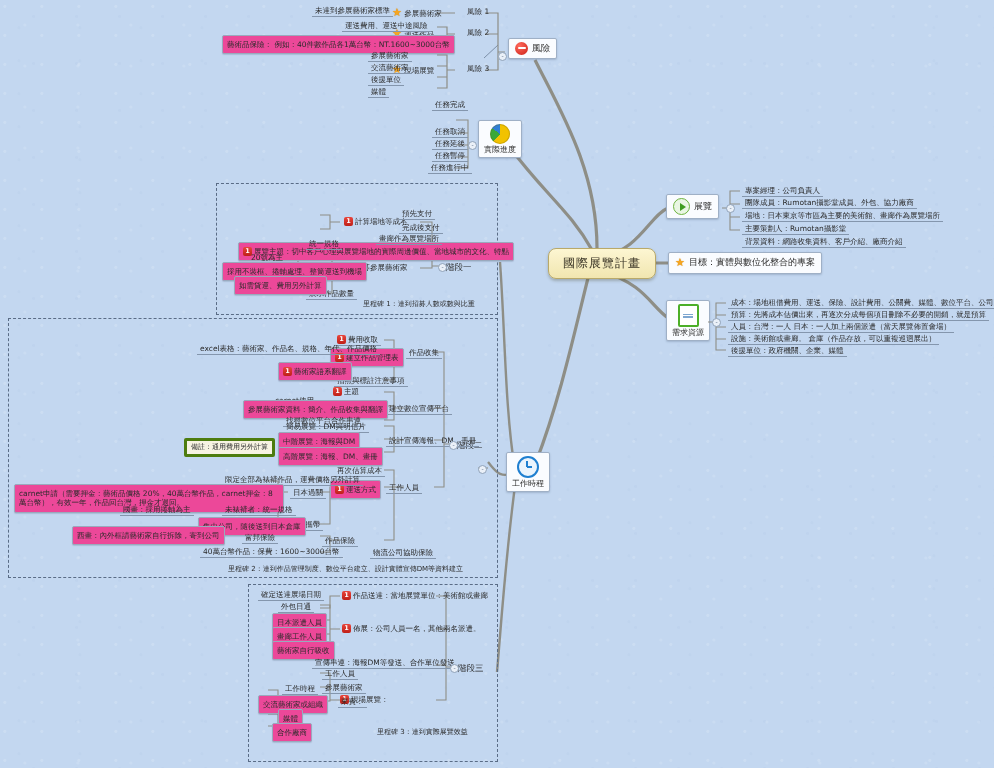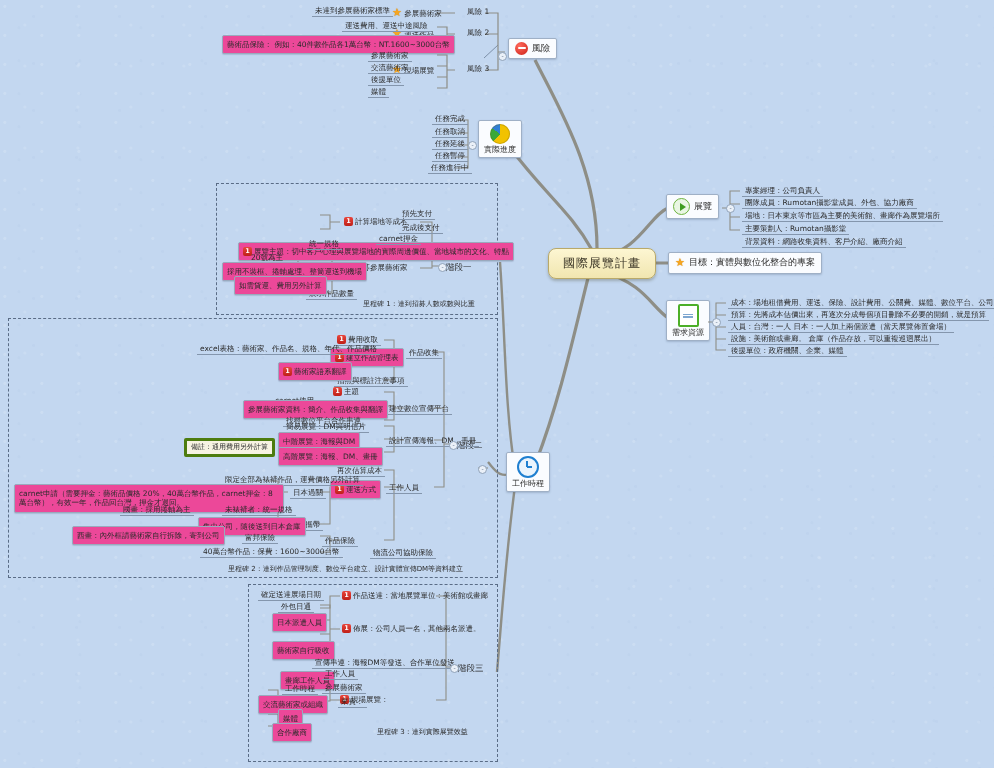--- a/index.html
+++ b/index.html
@@ -123,21 +123,21 @@
 <div class="node iconnode" style="left:478px;top:120px;">
   <span class="pie"></span>
   <span>實際進度</span>
 </div>
 <svg class="wires">
   <g fill="none" stroke="#8e8e86" stroke-width="1.1">
     <path d="M475 145 L 468 145 L 468 120 L 456 120 M468 145 L 468 133 L 456 133
              M468 145 L 468 145 L 456 145 M468 145 L 468 157 L 456 157 M468 145 L 468 168 L 456 168"></path>
   </g>
 </svg>
-<div class="node leaf" style="left:432px;top:113px;text-align:center;">任務完成</div>
+<div class="node leaf" style="left:432px;top:99px;text-align:center;">任務完成</div>
 <div class="node leaf" style="left:432px;top:126px;">任務取消</div>
 <div class="node leaf" style="left:432px;top:138px;">任務延後</div>
 <div class="node leaf" style="left:432px;top:150px;">任務暫停</div>
 <div class="node leaf" style="left:428px;top:162px;">任務進行中</div>
 
 <div class="node mainnode" style="left:666px;top:194px;">
   <span class="play">
       <i></i>
     </span>
   <span>展覽</span>
@@ -193,21 +193,21 @@
              M432 266 L 432 268 L 420 268"></path>
     <path d="M340 222 L 330 222 L 330 215 L 320 215 M330 222 L 330 229 L 320 229"></path>
     <path d="M342 268 L 332 268 L 332 243 L 322 243 M332 268 L 332 268 L 322 268 M332 268 L 332 293 L 322 293"></path>
     <path d="M308 268 L 298 268 L 298 257 L 288 257 M298 268 L 298 268 L 288 268 M298 268 L 298 281 L 288 281"></path>
   </g>
 </svg>
 <div class="node" style="left:344px;top:217px;"><span class="badge">1</span><span>計算場地等成本</span></div>
 <div class="node leaf" style="left:399px;top:208px;">預先支付</div>
 <div class="node leaf" style="left:399px;top:222px;">完成後支付</div>
 <div class="node boxed" style="left:238px;top:242px;"><span class="badge">1</span><span>展覽主題：切中客戶心理與展覽場地的實際周邊價值、當地城市的文化、特點</span></div>
-<div class="node leaf" style="left:376px;top:233px;">carnet押金</div>
+<div class="node leaf" style="left:376px;top:233px;">畫廊作為展覽場所</div>
 <div class="node" style="left:344px;top:263px;"><span class="badge">1</span><span>招募參展藝術家</span></div>
 <div class="node leaf" style="left:306px;top:238px;">統一規格</div>
 <div class="node leaf" style="left:306px;top:263px;">媒材限定</div>
 <div class="node leaf" style="left:306px;top:288px;">展示作品數量</div>
 <div class="node leaf" style="left:248px;top:252px;">20號為主</div>
 <div class="node boxed" style="left:222px;top:262px;">採用不裝框、捲軸處理、整筒運送到機場</div>
 <div class="node boxed" style="left:234px;top:276px;">如需貨運、費用另外計算</div>
 
 <div class="dash" style="left:8px;top:318px;width:490px;height:260px;"></div>
 <div class="node stage" style="left:457px;top:440px;">階段二</div>
@@ -280,21 +280,21 @@
     <path d="M340 700 L 330 700 L 330 673 L 320 673 M330 700 L 330 687 L 320 687 M330 700 L 330 701 L 320 701"></path>
     <path d="M288 701 L 278 701 L 278 690 L 268 690 M278 701 L 278 702 L 268 702
              M278 701 L 278 714 L 268 714 M278 701 L 278 726 L 268 726"></path>
   </g>
 </svg>
 <div class="node" style="left:342px;top:591px;"><span class="badge">1</span><span>作品送達：當地展覽單位：美術館或畫廊</span></div>
 <div class="node leaf" style="left:258px;top:589px;">確定送達展場日期</div>
 <div class="node" style="left:342px;top:624px;"><span class="badge">1</span><span>佈展：公司人員一名，其他兩名派遣。</span></div>
 <div class="node leaf" style="left:278px;top:601px;">外包日通</div>
 <div class="node boxed" style="left:272px;top:613px;">日本派遣人員</div>
-<div class="node boxed" style="left:280px;top:627px;margin-top:44px;">畫廊工作人員</div>
+<div class="node boxed" style="left:272px;top:627px;">畫廊工作人員</div>
 <div class="node boxed" style="left:272px;top:641px;">藝術家自行吸收</div>
 <div class="node leaf" style="left:312px;top:657px;">宣傳串連：海報DM等發送、合作單位發送</div>
 <div class="node" style="left:340px;top:695px;"><span class="badge">1</span><span>現場展覽：</span></div>
 <div class="node leaf" style="left:322px;top:668px;">工作人員</div>
 <div class="node leaf" style="left:322px;top:682px;">參展藝術家</div>
 <div class="node leaf" style="left:338px;top:696px;">來賓：</div>
 <div class="node leaf" style="left:282px;top:683px;">工作時程</div>
 <div class="node boxed" style="left:258px;top:695px;">交流藝術家或組織</div>
 <div class="node boxed" style="left:278px;top:709px;">媒體</div>
 <div class="node boxed" style="left:272px;top:723px;">合作廠商</div>

